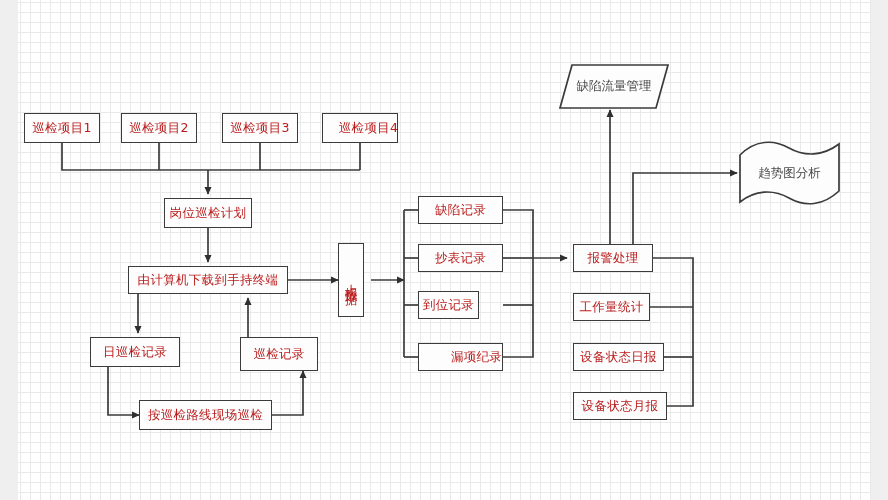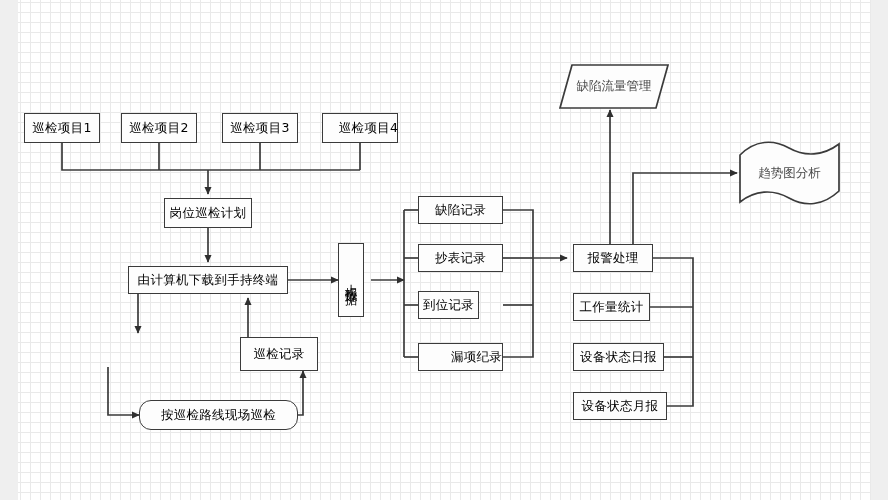--- a/index.html
+++ b/index.html
@@ -20,21 +20,21 @@
       linear-gradient(to bottom, #dcdcdc 1px, transparent 1px);
     background-size:10px 10px,10px 10px,50px 50px,50px 50px;
     background-position:2px 0px,0px 2px,2px 0px,0px 2px;
   }
   #svg{position:absolute;left:0;top:0;width:888px;height:500px;}
   .node{
     position:absolute;
     box-sizing:border-box;
     border:1.6px solid #3b3b3b;
     background:#fdfdfd;
-    color:#000000;
+    color:#b91c1c;
     display:flex;align-items:center;justify-content:center;
     font-size:12.5px;
     letter-spacing:0.3px;
     white-space:nowrap;
   }
   .node.vert{
     writing-mode:vertical-rl;
     text-orientation:upright;
     letter-spacing:3px;
     font-size:12.5px;
@@ -108,24 +108,25 @@
 
   <div class="node" style="left:24px;top:113px;width:76px;height:30px;">巡检项目1</div>
   <div class="node" style="left:121px;top:113px;width:76px;height:30px;">巡检项目2</div>
   <div class="node" style="left:222px;top:113px;width:76px;height:30px;">巡检项目3</div>
   <div class="node" style="left:322px;top:113px;width:76px;height:30px;padding-left:17px;">巡检项目4</div>
 
   <div class="node" style="left:164px;top:198px;width:88px;height:30px;">岗位巡检计划</div>
 
   <div class="node" style="left:128px;top:266px;width:160px;height:28px;">由计算机下载到手持终端</div>
 
+  <div class="node" style="left:90px;top:337px;width:90px;height:30px;">日巡检记录</div>
 
   <div class="node" style="left:240px;top:337px;width:78px;height:34px;">巡检记录</div>
 
-  <div class="node" style="left:139px;top:400px;width:159px;height:30px;border-radius:12px;">按巡检路线现场巡检</div>
+  <div class="node" style="left:139px;top:400px;width:133px;height:30px;">按巡检路线现场巡检</div>
 
   <div class="node vert" style="left:338px;top:243px;width:26px;height:74px;">上报数据</div>
 
   <div class="node" style="left:418px;top:196px;width:85px;height:28px;">缺陷记录</div>
   <div class="node" style="left:418px;top:244px;width:85px;height:28px;">抄表记录</div>
   <div class="node" style="left:418px;top:291px;width:61px;height:28px;">到位记录</div>
   <div class="node" style="left:418px;top:343px;width:85px;height:28px;padding-left:32px;">漏项纪录</div>
 
   <div class="node" style="left:573px;top:244px;width:80px;height:28px;">报警处理</div>
   <div class="node" style="left:573px;top:293px;width:77px;height:28px;">工作量统计</div>

